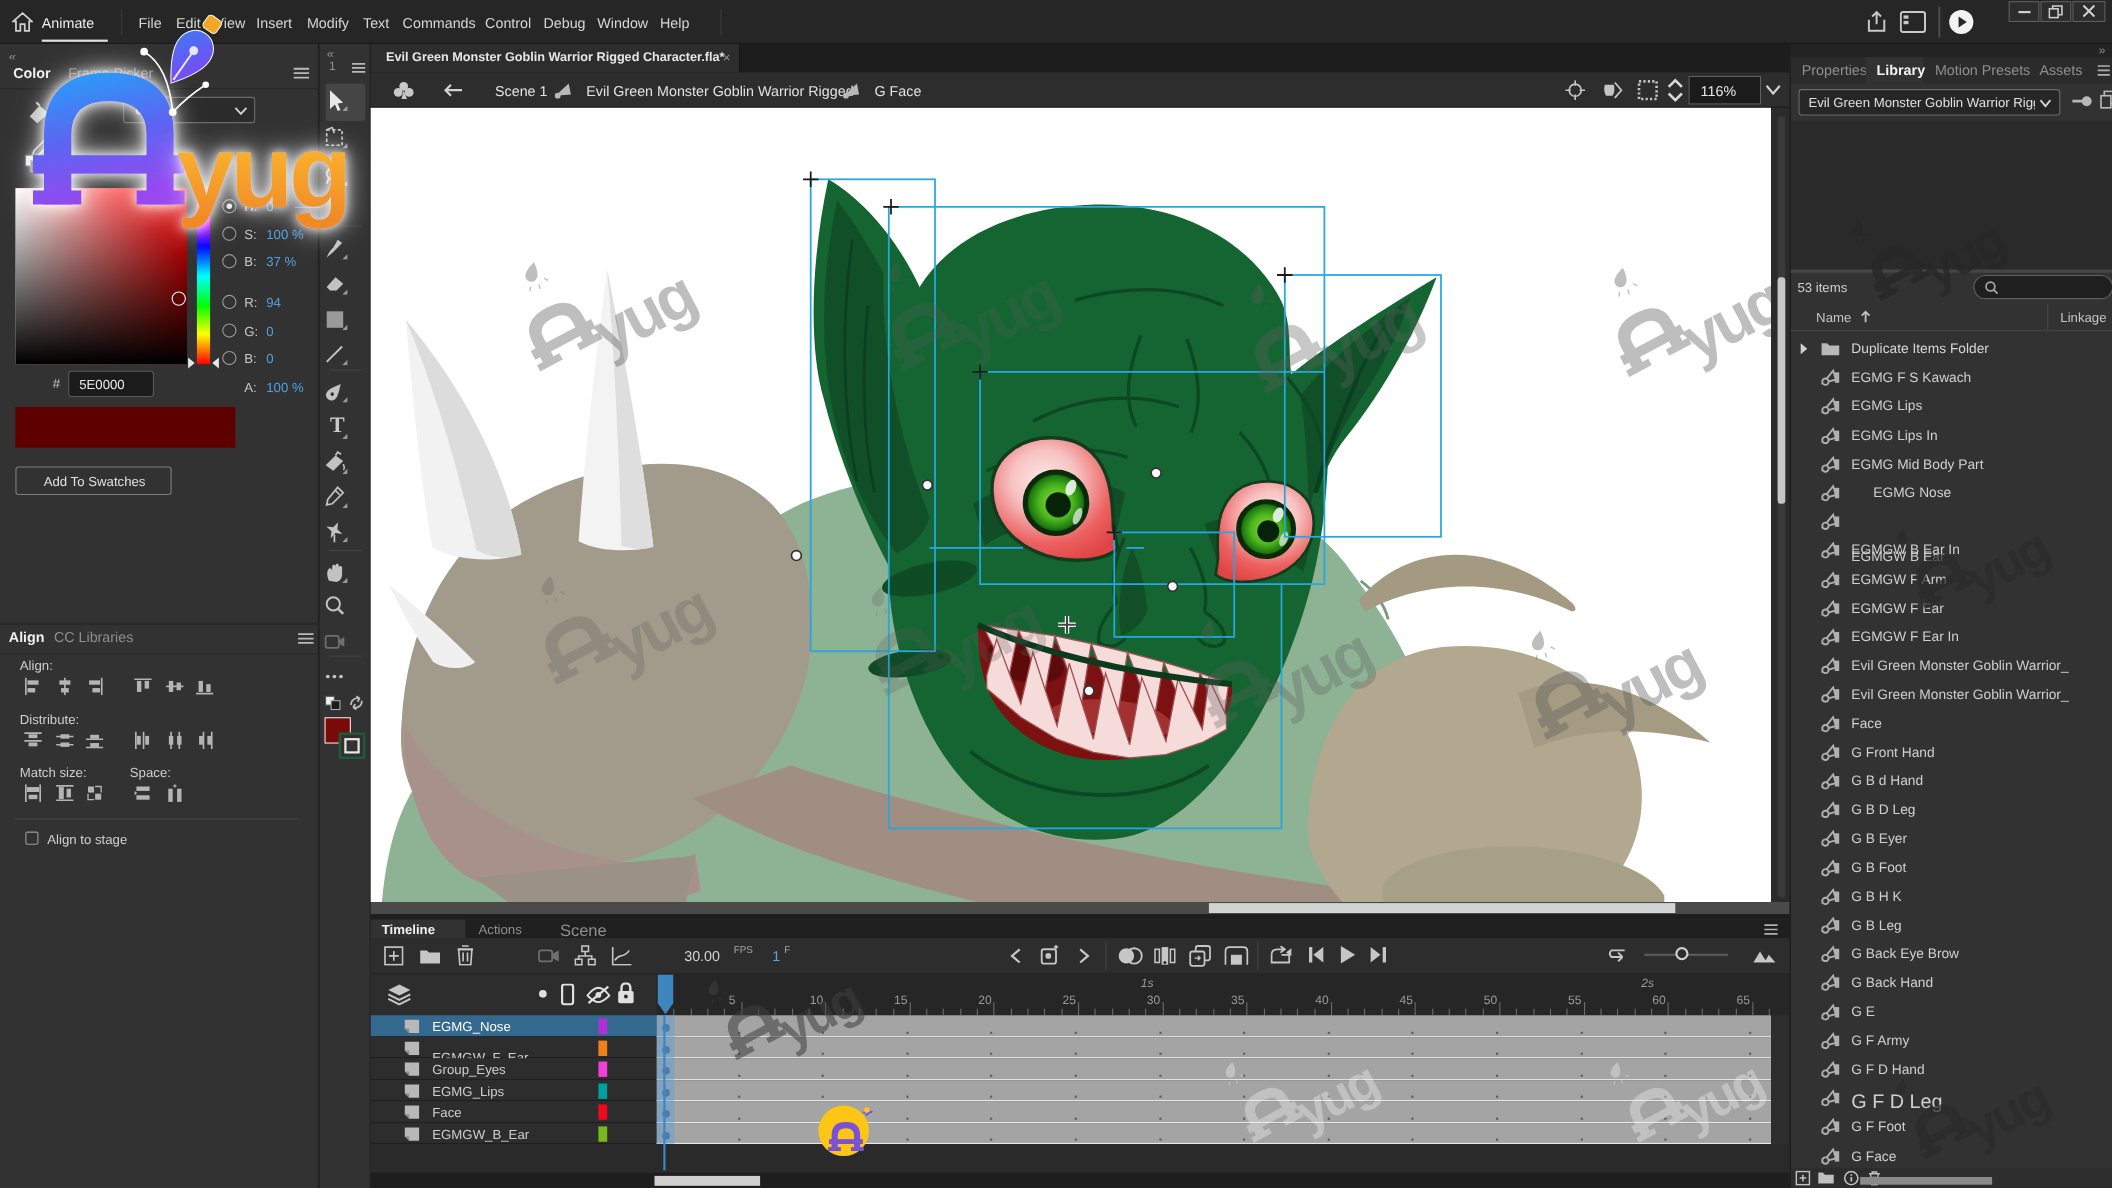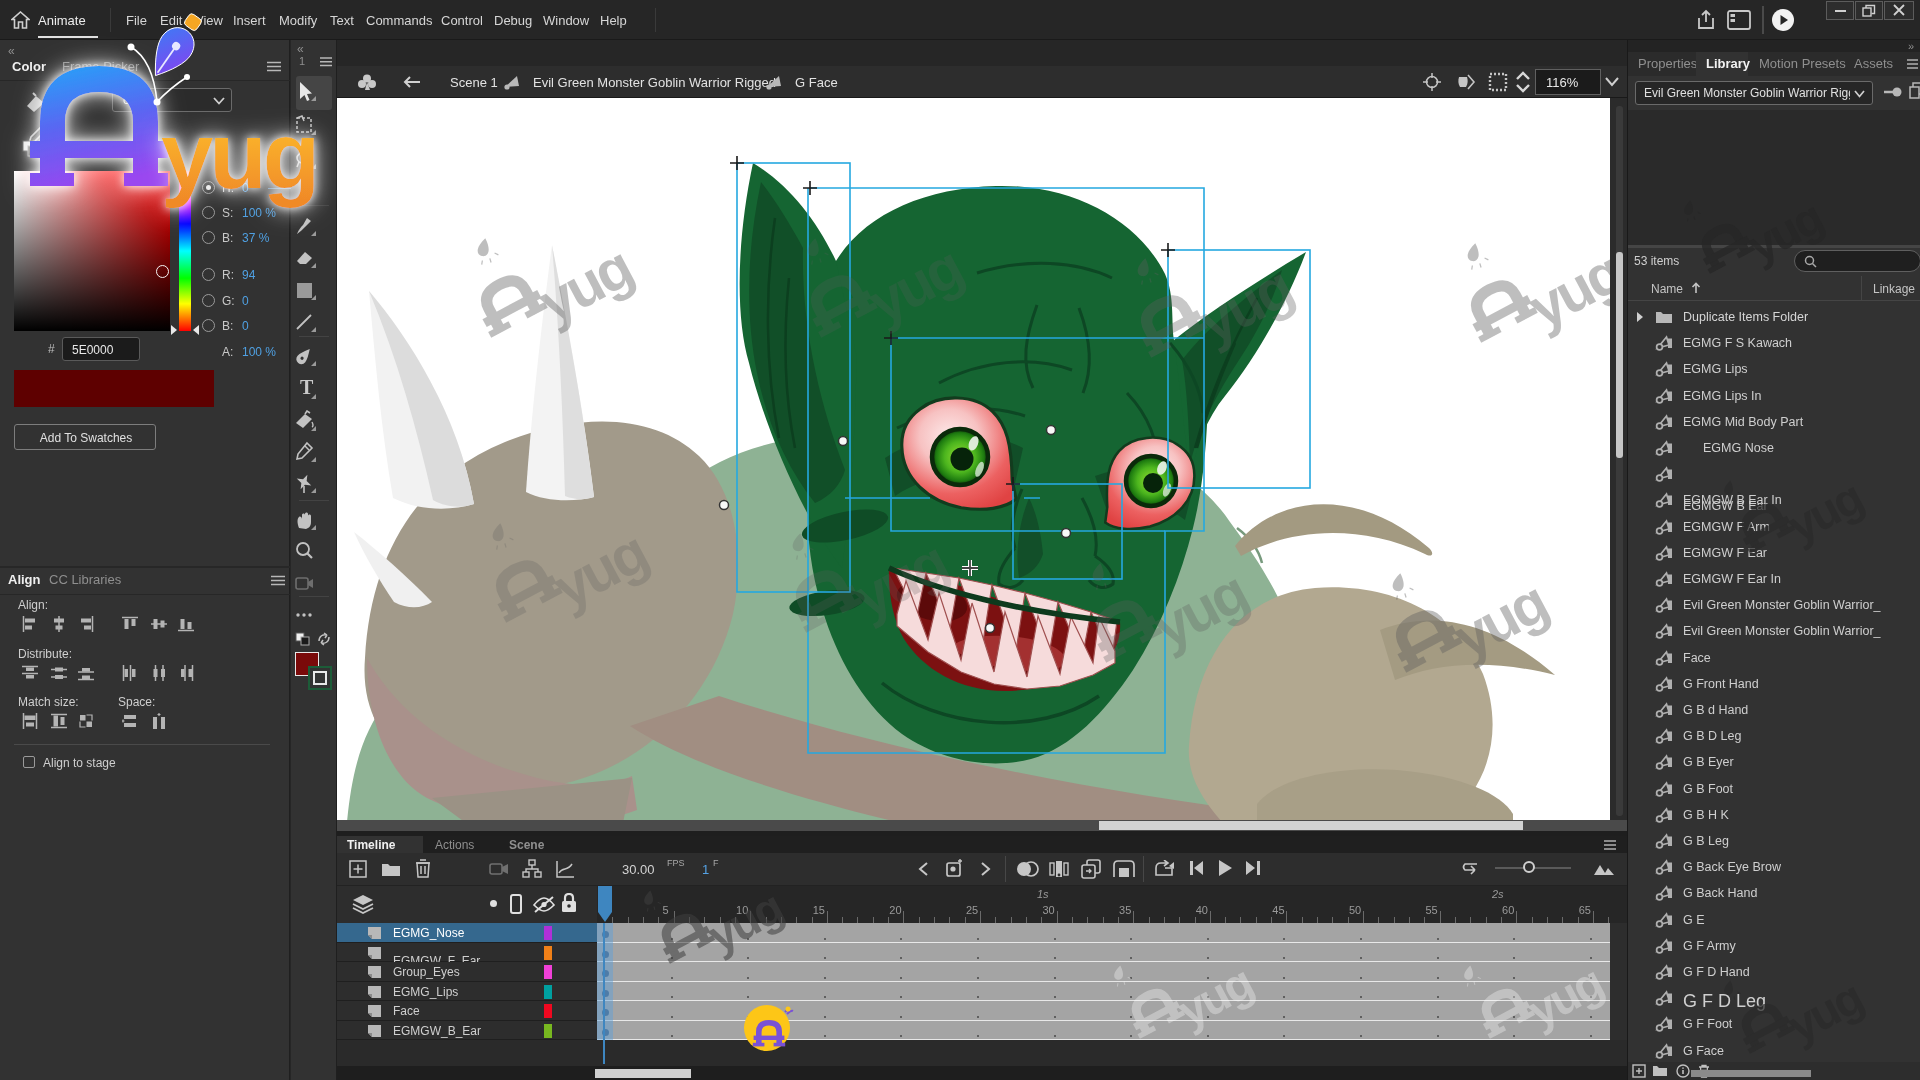--- a/index.html
+++ b/index.html
@@ -347,20 +347,25 @@
       </svg>
       <svg class="abs" style="left:25px;top:591px" width="16" height="16" viewBox="0 0 16 16">
         <path d="M3 10 C3 5 7 3 11 4 M11 4 L8 2 M11 4 L9 7" fill="none" stroke="#c2c2c2" stroke-width="1.5"></path>
         <path d="M13 6 C13 11 9 13 5 12 M5 12 L8 14 M5 12 L7 9" fill="none" stroke="#c2c2c2" stroke-width="1.5"></path>
       </svg>
       <div class="abs" style="left:4px;top:612px;width:24px;height:24px;background:#7a0a0a;border:1px solid #e8e8e8;"></div>
       <div class="abs" style="left:17px;top:626px;width:24px;height:24px;border:2px solid #1c5c38;background:#323232;"></div>
       <div class="abs" style="left:22px;top:631px;width:14px;height:14px;border:2px solid #e8e8e8;background:#323232;"></div>
 </div>
 
+<div class="abs" style="left:337px;top:40px;width:1290px;height:26px;background:#1d1d1d;">
+  <div class="abs" style="left:0;top:0;width:336px;height:26px;background:#2d2d2d;border-right:1px solid #111;"></div>
+  <div class="abs" style="left:14px;top:6px;font-size:11.5px;color:#e6e6e6;font-weight:bold;">Evil Green Monster Goblin Warrior Rigged Character.fla*</div>
+  <div class="abs" style="left:320px;top:5px;font-size:12px;color:#9a9a9a;">×</div>
+</div>
 
 <div class="abs" id="crumbs" style="left:337px;top:66px;width:1290px;height:32px;background:#2d2d2d;border-bottom:1px solid #191919;">
   <svg class="abs" style="left:20px;top:7px" width="20" height="19" viewBox="0 0 20 19">
     <circle cx="10" cy="5.5" r="4" fill="#c8c8c8"></circle>
     <circle cx="5" cy="11" r="4" fill="#c8c8c8"></circle>
     <circle cx="15" cy="11" r="4" fill="#c8c8c8"></circle>
     <path d="M10 9 L8 17 L13 17 Z" fill="#c8c8c8"></path>
   </svg>
   <svg class="abs" style="left:66px;top:9px" width="18" height="14" viewBox="0 0 18 14">
     <path d="M17 7 H2 M7 2 L2 7 L7 12" fill="none" stroke="#d0d0d0" stroke-width="2"></path>
@@ -608,21 +613,21 @@
 <div class="abs" style="left:337px;top:820px;width:1290px;height:11px;background:#4a4a4a;">
   <div class="abs" style="left:762px;top:1px;width:424px;height:9px;background:#d2d3d3;"></div>
 </div>
 <div class="abs" style="left:337px;top:831px;width:1290px;height:5px;background:#1e1e1e;"></div>
 
 <div class="abs" id="timeline" style="left:337px;top:836px;width:1290px;height:244px;background:#2d2d2d;">
       <div class="abs" style="left:0;top:0;width:1290px;height:17px;background:#1f1f1f;"></div>
       <div class="abs" style="left:0;top:0;width:86px;height:17px;background:#323232;"></div>
       <div class="abs" style="left:10px;top:2px;font-size:12px;color:#f0f0f0;font-weight:bold;">Timeline</div>
       <div class="abs dim" style="left:98px;top:2px;font-size:12px;">Actions</div>
-      <div class="abs dim" style="left:172px;top:2px;font-size:12px;font-weight:bold;">Scene</div>
+      <div class="abs dim" style="left:172px;top:2px;font-size:15px;">Scene</div>
       <svg class="abs" style="left:1266px;top:3px" width="14" height="12" viewBox="0 0 14 12">
         <path d="M1 2 H13 M1 6 H13 M1 10 H13" stroke="#b0b0b0" stroke-width="1.5"></path>
       </svg>
       <div class="abs" style="left:0;top:17px;width:1290px;height:33px;background:#2d2d2d;border-bottom:1px solid #222;"></div>
       <svg class="abs" style="left:12px;top:24px" width="18" height="18" viewBox="0 0 18 18">
         <rect x="1" y="1" width="16" height="16" fill="none" stroke="#c6c6c6" stroke-width="1.5"></rect>
         <path d="M9 4.5 V13.5 M4.5 9 H13.5" stroke="#c6c6c6" stroke-width="1.5"></path>
       </svg>
       <svg class="abs" style="left:44px;top:25px" width="20" height="16" viewBox="0 0 20 16">
         <path d="M1 3 L1 15 L19 15 L19 5 L9 5 L7 3 Z" fill="#c6c6c6"></path>

